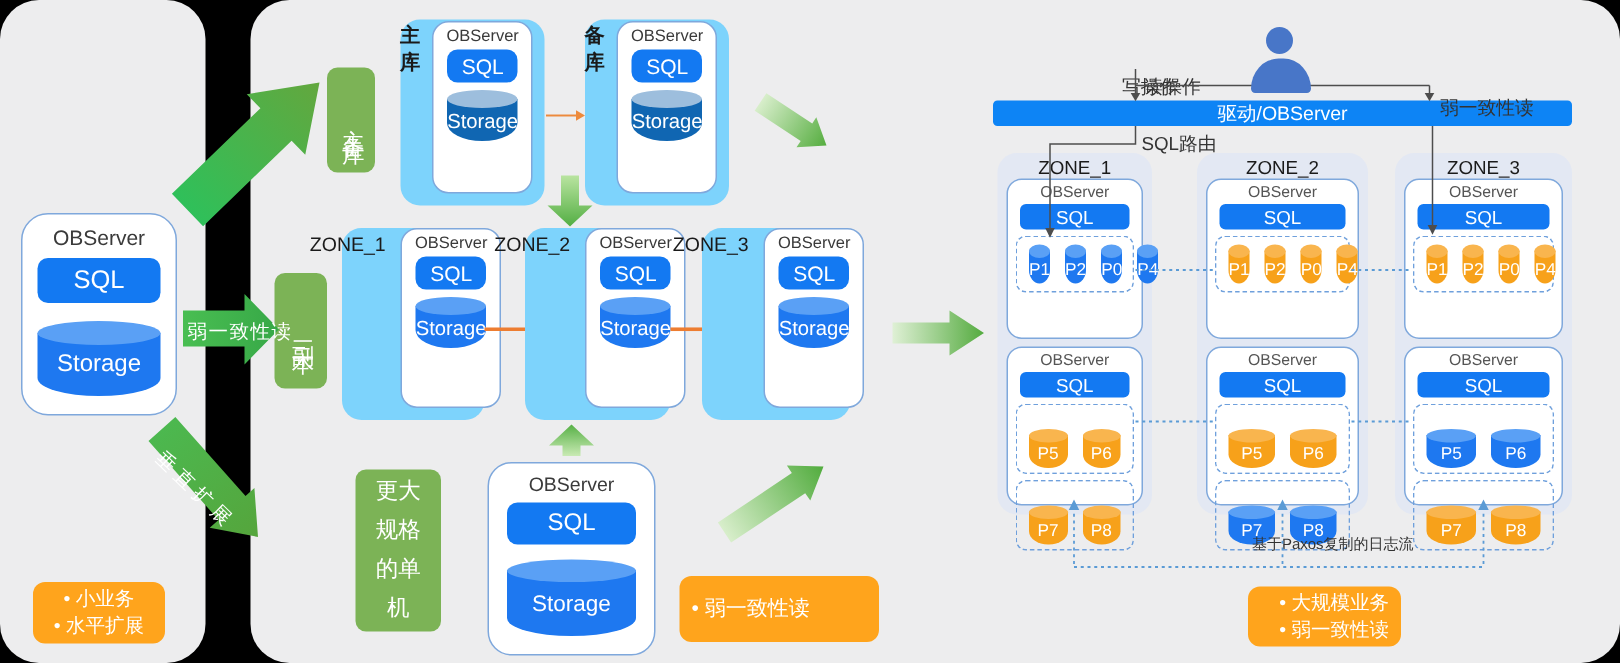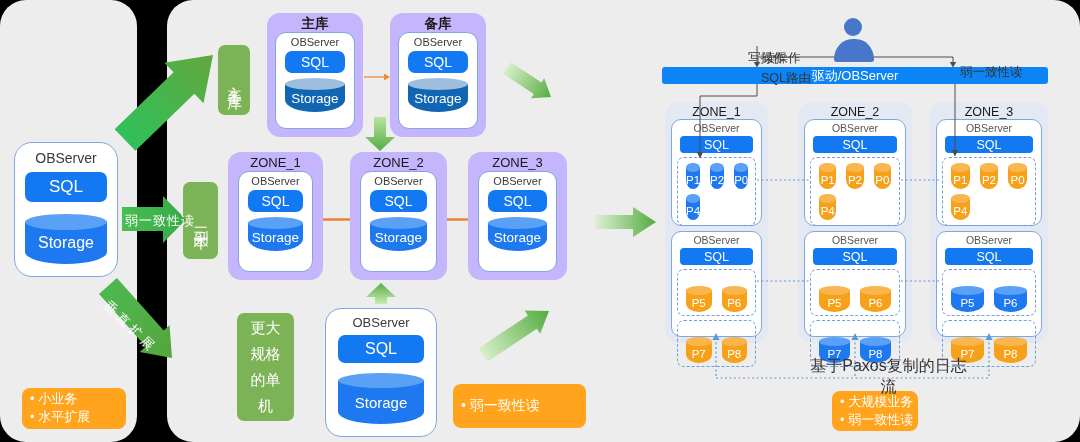--- a/index.html
+++ b/index.html
@@ -27,21 +27,21 @@
   .storage-dark { background:#1066B2; } .storage-dark::before { background:#9DBEDD; }
 
   
   .sbox-lg { left:14px; top:142px; width:104px; height:135px; border-radius:18px; }
   .sbox-lg .sbox-title { padding-top:7px; font-size:14px; }
   .sbox-lg .sql { margin:6px 10px 0; height:30px; font-size:17px; }
   .sbox-lg .cyl { margin:20px 10px 0; height:42px; font-size:16px; }
   .sbox-lg .cyl::before { height:16px; top:-8px; }
 
   
-  .lav { background:#c4b5fd; border-radius:13px; display:flex; flex-direction:column;justify-content:center; }
+  .lav { background:#7dd3fc; border-radius:13px; display:flex; flex-direction:row;justify-content:center; }
   .lav-label { text-align:center; color:#1a1a1a; }
   .cont-pb { top:13px; width:96px; height:124px; }
   .cont-pb .lav-label { padding-top:2px; font-size:13.5px; font-weight:bold; height:18px; }
   .cont-pb .sbox, .mzone .sbox { flex:1; margin:1px 8px 8px; border-radius:11px; border-width:1px; }
   .cont-pb .sbox-title, .mzone .sbox-title { padding-top:3px; font-size:11px; }
   .cont-pb .sql, .mzone .sql { margin:3px 9px 0; height:22px; font-size:14px; }
   .cont-pb .cyl, .mzone .cyl { margin:11px 9px 0; height:28px; font-size:13.5px; }
   .cont-pb .cyl::before, .mzone .cyl::before { height:12px; top:-6px; }
 
   .mzone { top:152px; height:128px; }
@@ -59,23 +59,23 @@
   .gbox { background:#7CB356; color:#fff; border-radius:7px; display:flex; align-items:center; justify-content:center; text-align:center; }
   .gbox-vert { writing-mode:vertical-rl; letter-spacing:4px; font-size:15px; }
   .g-pb { left:218px; top:45px; width:32px; height:70px; }
   .g-3r { left:183px; top:182px; width:35px; height:77px; }
   .g-big { left:237px; top:313px; width:57px; height:108px; font-size:15px; line-height:1.75; padding:0 12px; }
 
   
   .tag { background:#FFA41C; color:#fff; border-radius:8px; padding:3px 8px 4px; display:flex; flex-direction:column; justify-content:center; }
   .tag-line { white-space:nowrap; }
   .tag-line::before { content:"•  "; }
-  .tag-sm { left:22px; top:388px; width:104px; height:41px; font-size:13px; }
+  .tag-sm { left:22px; top:388px; width:88px; height:41px; font-size:13px;align-items:center; }
   .tag-md { left:453px; top:384px; width:133px; height:44px; font-size:14px; }
-  .tag-lg { left:832px; top:391px; width:86px; height:40px; font-size:13px;text-align:right; }
+  .tag-lg { left:832px; top:391px; width:102px; height:40px; font-size:13px;text-align:right; }
 
   
   .atext { position:absolute; z-index:6; color:#fff; font-size:13px; white-space:nowrap; }
   .atext-h { left:125px; top:212px; letter-spacing:1px; }
   .atext-v { left:112px; top:297px; letter-spacing:4px; transform:rotate(44deg); transform-origin:left top; }
 
   
   .person { z-index:6; }
   .person .head { position:absolute; left:10px; top:0; width:18px; height:18px; border-radius:50%; background:#4876C8; }
   .person .body { position:absolute; left:0; top:21px; width:40px; height:23px; background:#4876C8; border-radius:20px 20px 3px 3px / 22px 22px 3px 3px; }
@@ -84,30 +84,30 @@
 
   
   .rzone { top:102px; height:241px; background:#E3E8F3; border-radius:13px; display:flex; flex-direction:column; }
   .rz-label { text-align:center; font-size:12.5px; color:#1a1a1a; padding-top:3px; height:17px; }
   .zbox { background:#fff; border:1px solid #7FA8DC; border-radius:10px; margin:0 6px; }
   .zbox-top { height:107px; }
   .zbox-bottom { height:106px; margin-top:5px; }
   .zb-title { text-align:center; font-size:10.5px; color:#555; padding-top:2px; }
   .zsql { margin:2px 8px 0; height:17px; background:#1379F2; border-radius:4px; color:#fff; font-size:12.5px; display:flex; align-items:center; justify-content:center; }
   .pgroup { border:1px dashed #6FA0DC; border-radius:7px; margin:4px 5px 0; }
-  .pgrid { display:grid; grid-template-columns:1fr 1fr 1fr; column-gap:10px; row-gap:9px; padding:9px 8px 5px; }
+  .pgrid { display:grid; grid-template-columns:1fr 1fr 1fr 1fr; column-gap:10px; row-gap:9px; padding:9px 8px 5px; }
   .prow { display:grid; grid-template-columns:1fr 1fr; column-gap:10px; padding:20px 8px 3px; }
   .pcyl { position:relative; height:22px; border-radius:0 0 50% 50% / 0 0 9px 9px; color:#fff; font-size:11.5px;
           display:flex; align-items:center; justify-content:center; padding-top:3px; }
   .pcyl::before { content:""; position:absolute; left:0; top:-4.5px; width:100%; height:9px; border-radius:50%; }
   .pcyl[data-color="blue"] { background:#1E78F0; } .pcyl[data-color="blue"]::before { background:#5AA0F5; }
   .pcyl[data-color="orange"] { background:#F7A11A; } .pcyl[data-color="orange"]::before { background:#F9B54E; }
 
   .caption { position:absolute; z-index:3; color:#333; }
-  .paxos { left:806px; top:356px; width:165px; font-size:16px; text-align:center; }
+  .paxos { left:806px; top:356px; width:165px; font-size:10px; text-align:center; }
 
   .overlay { position:absolute; left:0; top:0; z-index:5; pointer-events:none; }
 </style>
 </head>
 <body>
 
 <div class="stage">
 
   <div class="card card-left"></div>
   <div class="card card-right"></div>
@@ -178,21 +178,21 @@
   </div>
 
   <div class="el person" style="left:834px;top:18px;width:40px;height:46px">
     <div class="head"></div>
     <div class="body"></div>
   </div>
   <div class="oplabel" style="left:748px;top:50px">写操作</div>
   <div class="oplabel" style="left:763px;top:50px">读操作</div>
   <div class="oplabel" style="left:960px;top:64px">弱一致性读</div>
   <div class="el proxybar">驱动/OBServer</div>
-  <div class="oplabel" style="left:761px;top:70px">SQL路由</div>
+  <div class="oplabel" style="left:761px;top:88px">SQL路由</div>
 
   <div class="el rzone" style="left:665px;width:103px">
     <div class="rz-label">ZONE_1</div>
     <div class="zbox zbox-top">
       <div class="zb-title">OBServer</div>
       <div class="zsql">SQL</div>
       <div class="pgroup pgrid">
         <div class="pcyl" data-color="blue">P1</div>
         <div class="pcyl" data-color="blue">P2</div>
         <div class="pcyl" data-color="blue">P0</div>

